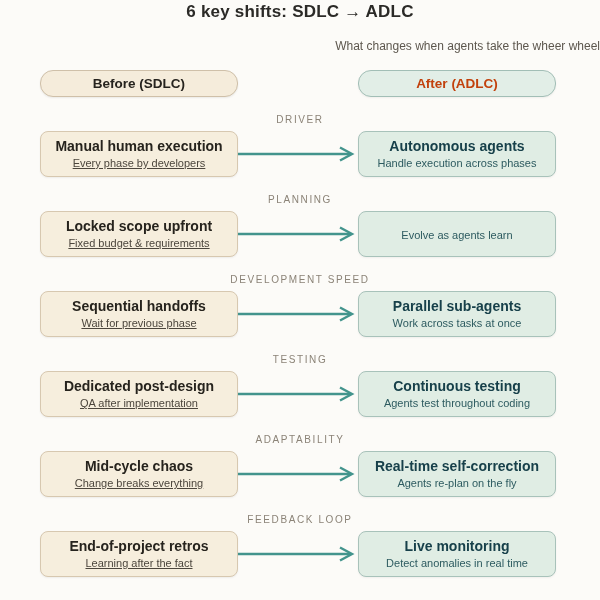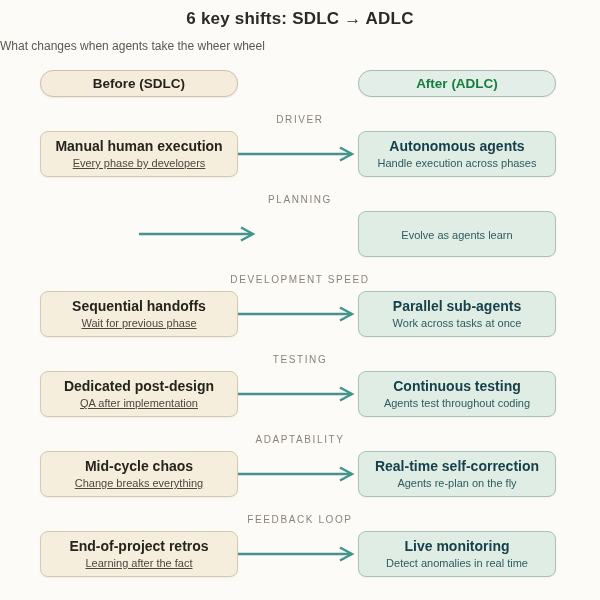--- a/index.html
+++ b/index.html
@@ -5,44 +5,44 @@
   html, body { margin: 0; padding: 0; }
   body {
     width: 600px; height: 600px;
     background: #fcfbf8;
     font-family: "Liberation Sans", sans-serif;
     -webkit-font-smoothing: antialiased;
   }
   .canvas { width: 600px; height: 600px; overflow: hidden; position: relative; }
 
   .title {
-    text-align: center; padding-top: 9px;
+    text-align: center; padding-top: 2px;
     font-size: 17px; font-weight: bold; color: #2b2a27;
     line-height: 20px; letter-spacing: 0.2px;
   }
   .subtitle {
-    text-align: left; margin-top: 10px;
+    text-align: right; margin-top: 17px;
     font-size: 12px; color: #5d574e; line-height: 14px;
   }
 
   .header-row { display: flex; margin-top: 17px; align-items: center; }
   .sp-l { width: 40px; } .sp-m { flex: 1; } .sp-r { width: 44px; }
 
   .header-box {
     width: 198px; height: 27px; box-sizing: border-box;
     border-radius: 13px;
     display: flex; align-items: center; justify-content: center;
     font-size: 13.5px; font-weight: bold;
   }
   .header-box.before {
     background: #f5ecdb; border: 1px solid #cfc0a9; color: #26231e;
     box-shadow: 0 1px 2px rgba(0,0,0,.07);
   }
   .header-box.after {
-    background: #e2eee7; border: 1px solid #a2beb6; color: #15803d;
+    background: #e2eee7; border: 1px solid #a2beb6; color: #c2410c;
     box-shadow: 0 1px 2px rgba(0,0,0,.05);
   }
 
   .shift-row { margin-top: 17px; }
   .cat-label {
     text-align: center; font-size: 10px; line-height: 12px;
     letter-spacing: 1.6px; color: #8b8377;
   }
   .boxes { display: flex; align-items: center; margin-top: 5px; }
 
@@ -109,20 +109,24 @@
         <div class="box-sub">Handle execution across phases</div>
       </div>
       <div class="sp-r"></div>
     </div>
   </div>
 
   <div class="shift-row">
     <div class="cat-label">PLANNING</div>
     <div class="boxes">
       <div class="sp-l"></div>
+      <div class="shift-box before">
+        <div class="box-title">Locked scope upfront</div>
+        <div class="box-sub">Fixed budget &amp; requirements</div>
+      </div>
       <div class="arrow-cell">
         <svg width="120" height="20" viewBox="0 0 120 20">
             <line x1="0" y1="10" x2="112" y2="10" stroke="#43948d" stroke-width="2.4"></line>
             <polyline points="102,3.5 114,10 102,16.5" fill="none" stroke="#43948d" stroke-width="2.4"></polyline>
           </svg>
       </div>
       <div class="shift-box after">
         <div class="box-sub">Evolve as agents learn</div>
       </div>
       <div class="sp-r"></div>

